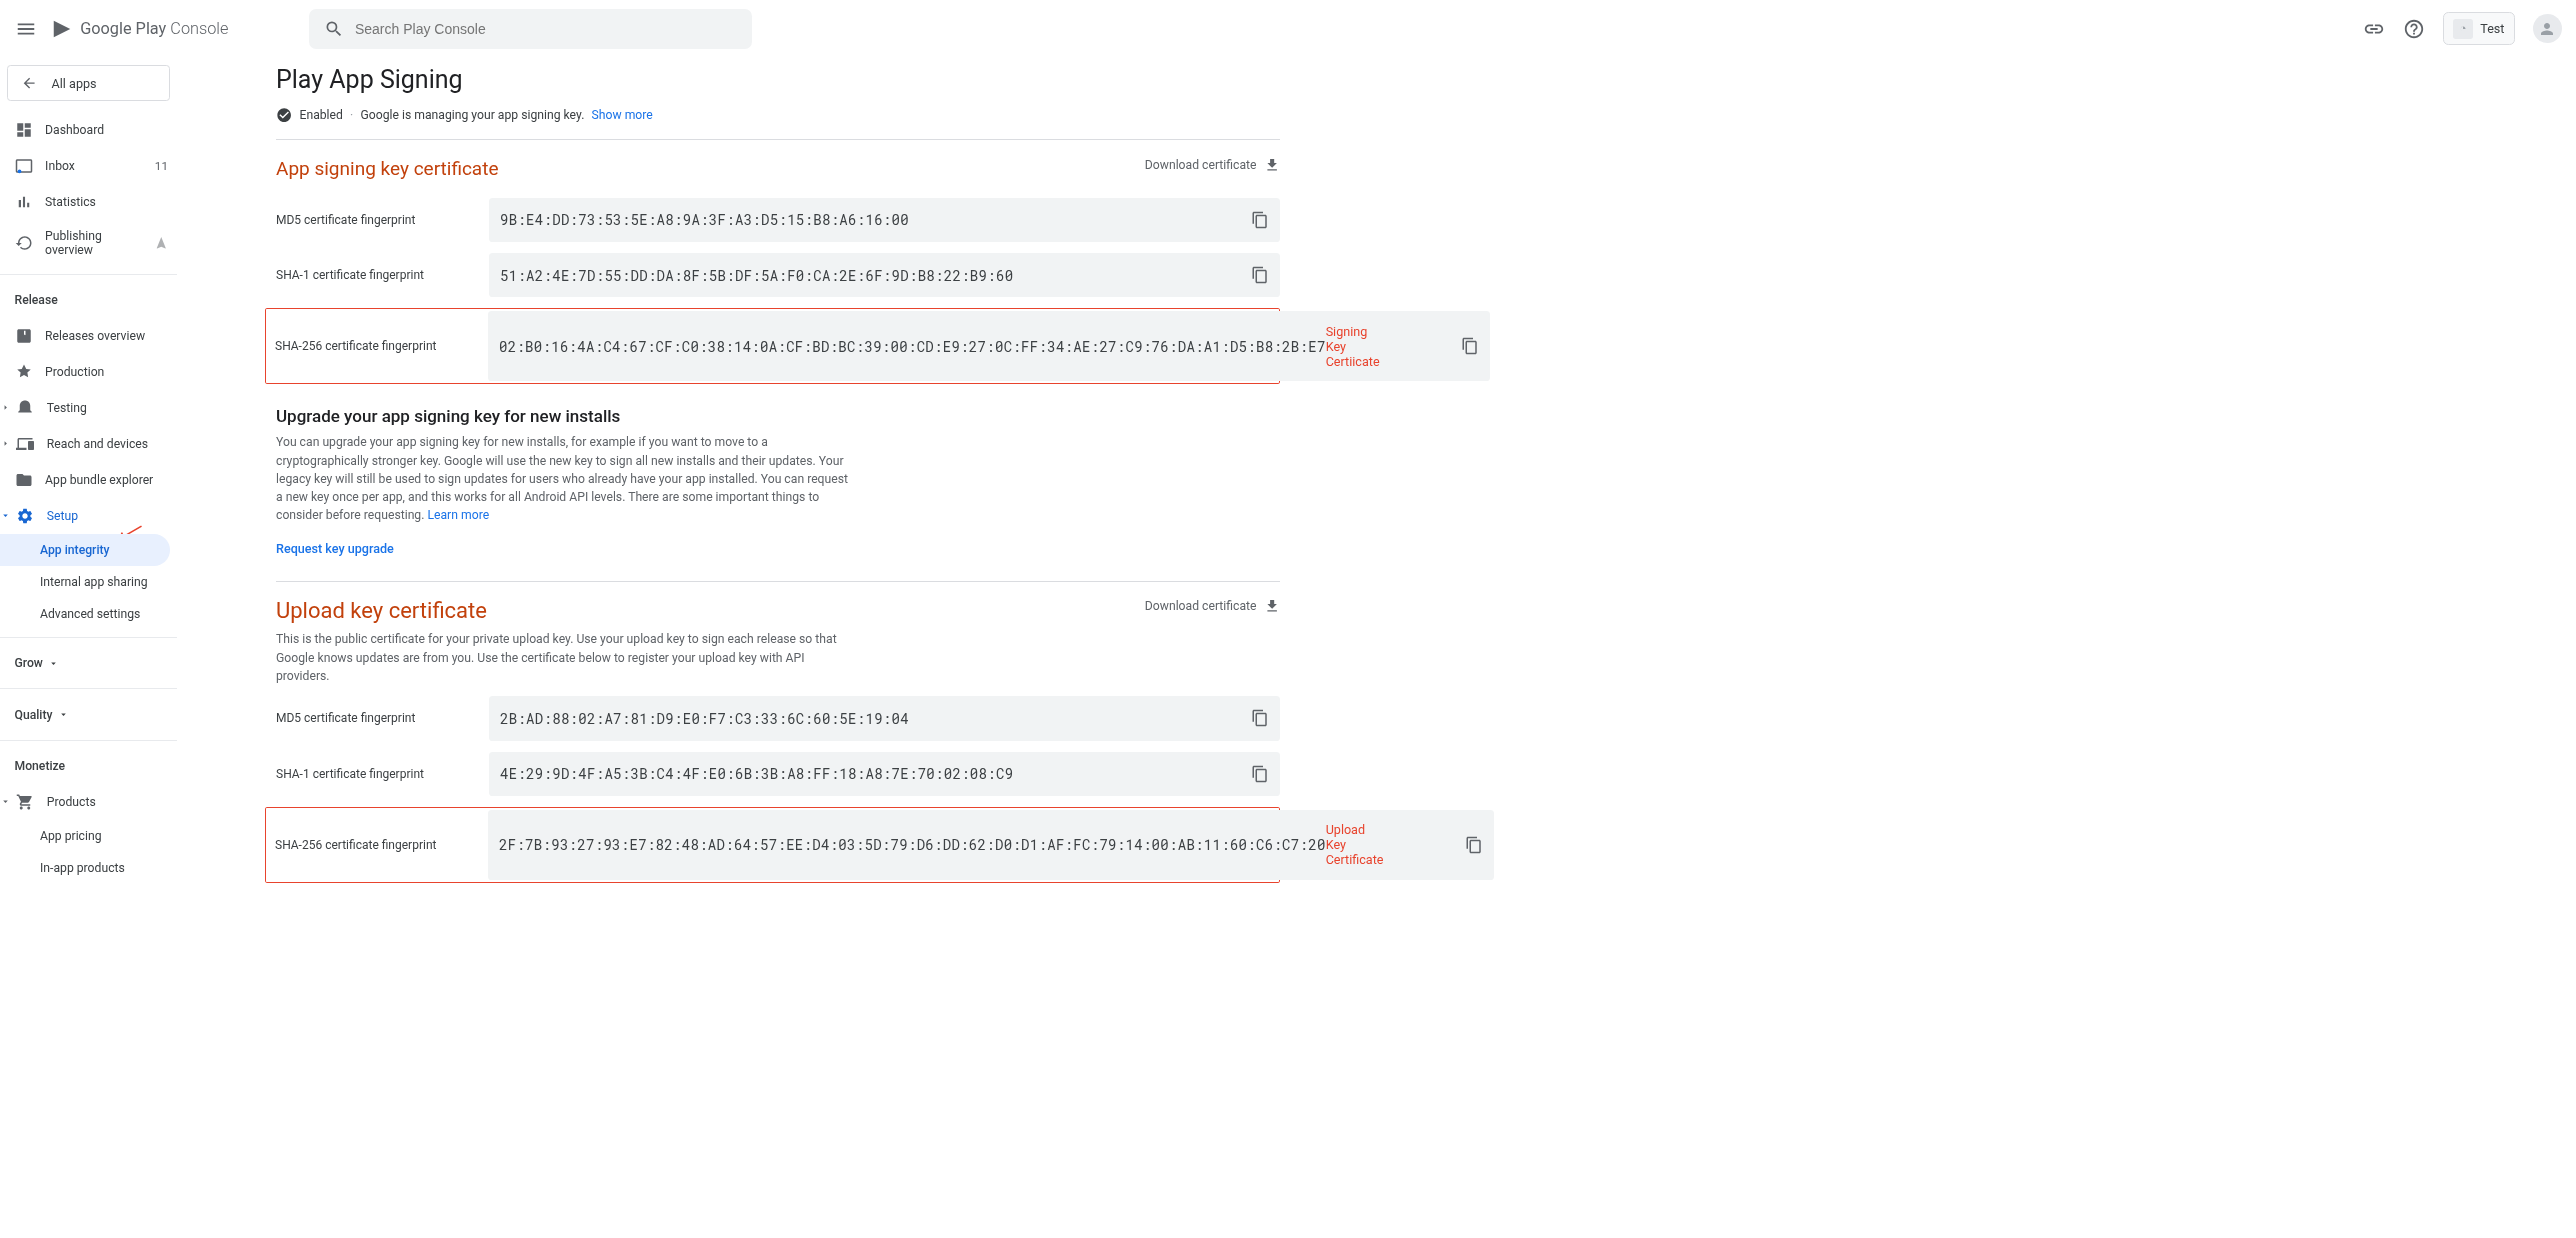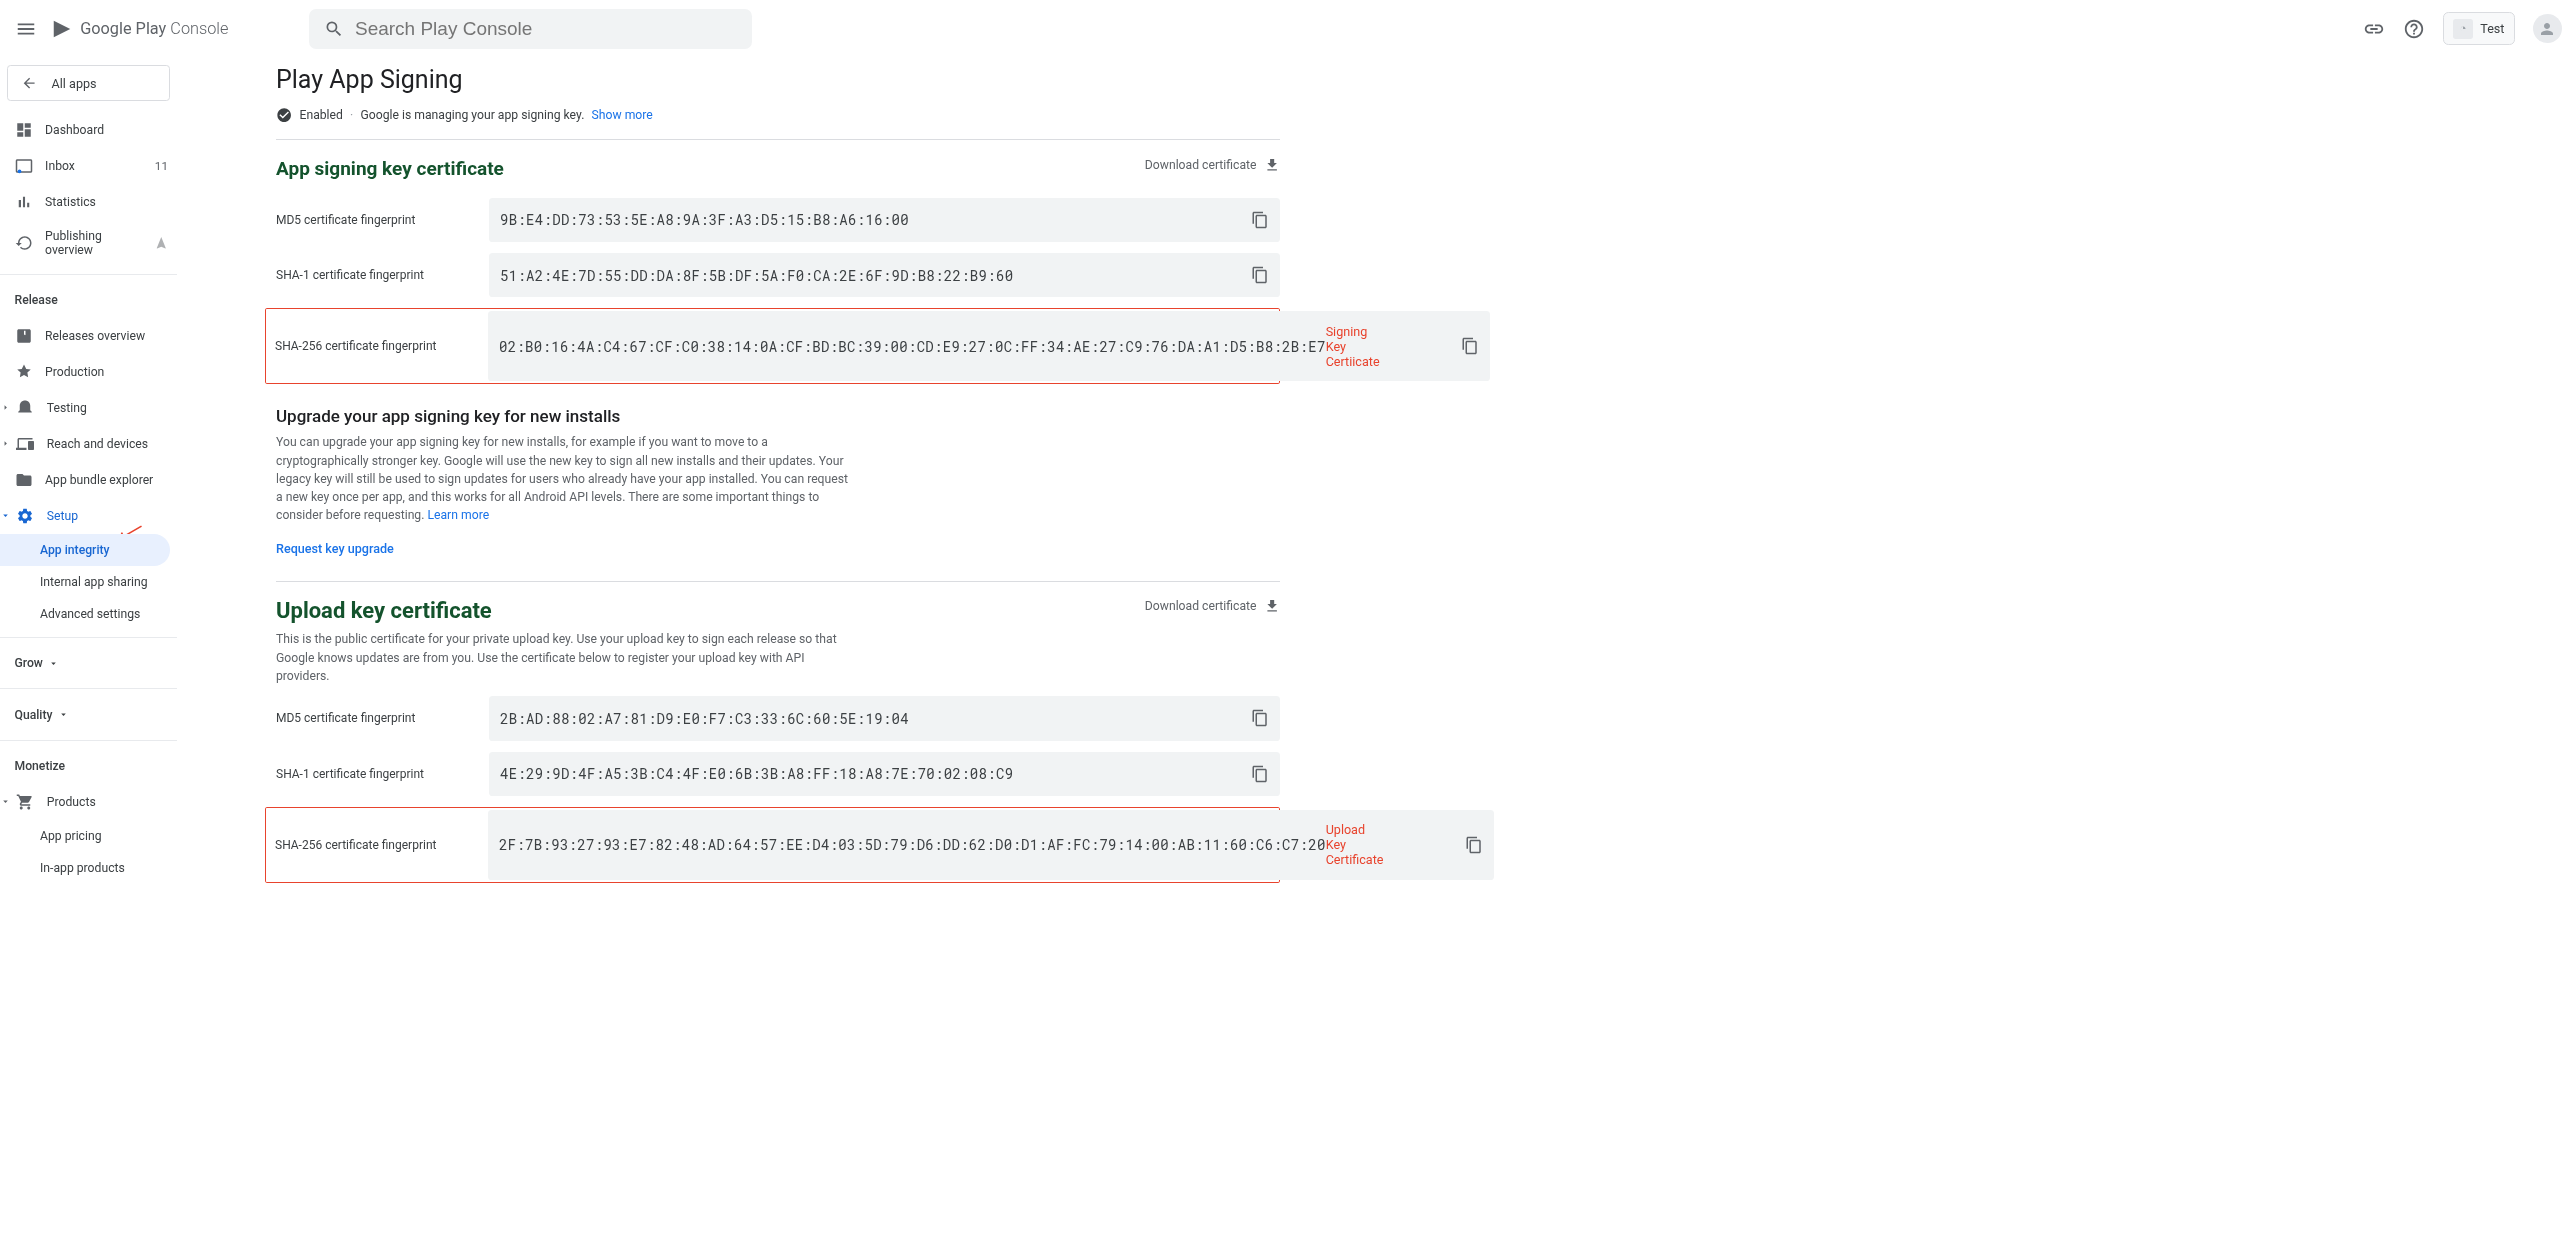--- a/index.html
+++ b/index.html
@@ -4,21 +4,21 @@
   <style>
     * { margin: 0; padding: 0; box-sizing: border-box; }
     body { font-family: 'Google Sans', Roboto, Arial, sans-serif; color: #3c4043; background: #fff; font-size: 12.6px; }
     
     .header { display: flex; align-items: center; height: 58px; padding: 0 14.5px; border-bottom: 0.9px solid transparent; }
     .menu-icon { width: 22px; height: 22px; margin-right: 14.5px; cursor: pointer; color: #5f6368; }
     .logo-section { display: flex; align-items: center; gap: 7.2px; margin-right: 81px; }
     .logo-play { width: 22px; height: 22px; }
     .logo-text { font-size: 16.3px; color: #5f6368; }
     .search-bar { flex: 0 0 443px; height: 40px; background: #f1f3f4; border-radius: 7.2px; display: flex; align-items: center; padding: 0 14.5px; gap: 11px; }
-    .search-bar input { border: none; background: transparent; outline: none; font-size: 19px; flex: 1; }
+    .search-bar input { border: none; background: transparent; outline: none; font-size: 14px; flex: 1; }
     .header-right { margin-left: auto; display: flex; align-items: center; gap: 18px; }
     .header-icon { width: 22px; height: 22px; color: #5f6368; cursor: pointer; }
     .app-chip { display: flex; align-items: center; gap: 7.2px; padding: 5.4px 9px; border: 0.9px solid #dadce0; border-radius: 5.4px; background: #f8f9fa; }
     .app-icon-small { width: 20px; height: 20px; background: #e8eaed; border-radius: 2.7px; display: flex; align-items: center; justify-content: center; font-size: 11px; color: #9aa0a6; }
     .avatar { width: 29px; height: 29px; border-radius: 50%; background: #e8eaed; display: flex; align-items: center; justify-content: center; color: #9aa0a6; }
     
     .container { display: flex; }
     .sidebar { width: 177px; flex-shrink: 0; padding-top: 7.2px; }
     .back-btn { margin: 0 7.2px 11px 7.2px; border: 0.9px solid #dadce0; border-radius: 3.6px; padding: 9px 12.6px; display: flex; align-items: center; gap: 14.5px; cursor: pointer; }
     .nav-item { display: flex; align-items: center; gap: 12.6px; padding: 9px 9px 9px 14.5px; cursor: pointer; font-size: 12.2px; color: #3c4043; position: relative; }
@@ -36,21 +36,21 @@
     
     .main { flex: 1; padding: 7.2px 72px 36px 99px; max-width: 1175px; }
     .page-title { font-size: 25px; font-weight: 400; color: #202124; margin-bottom: 12.6px; }
     .status-row { display: flex; align-items: center; gap: 7.2px; font-size: 12.2px; color: #3c4043; padding-bottom: 16.3px; border-bottom: 0.9px solid #dadce0; }
     .status-icon { width: 16.3px; height: 16.3px; color: #3c4043; }
     .dot-sep { color: #9aa0a6; }
     .link { color: #1a73e8; cursor: pointer; }
     
     .section { margin-top: 16.3px; }
     .section-header { display: flex; align-items: flex-start; justify-content: space-between; }
-    .section-title { font-size: 19px; font-weight: 700; color: #14532d; margin-bottom: 7.2px; }
+    .section-title { font-size: 19px; font-weight: 400; color: #c2410c; margin-bottom: 7.2px; }
     .section-title.large { font-size: 22px; }
     .section-desc { font-size: 12.2px; color: #5f6368; max-width: 578px; line-height: 1.5; }
     .download-link { display: flex; align-items: center; gap: 7.2px; font-size: 12.2px; color: #5f6368; cursor: pointer; }
     
     .subsection-title { font-size: 17px; font-weight: 500; color: #202124; margin-top: 22px; margin-bottom: 7.2px; }
     
     .fp-row { display: flex; align-items: center; margin-top: 11px; }
     .fp-label { width: 213px; flex-shrink: 0; font-size: 12px; color: #3c4043; }
     .fp-value-wrap { flex: 1; background: #f1f3f4; border-radius: 3.6px; padding: 12.6px 11px; display: flex; align-items: center; }
     .fp-value { font-family: 'Roboto Mono', monospace; font-size: 14px; color: #3c4043; letter-spacing: 0.3px; }

